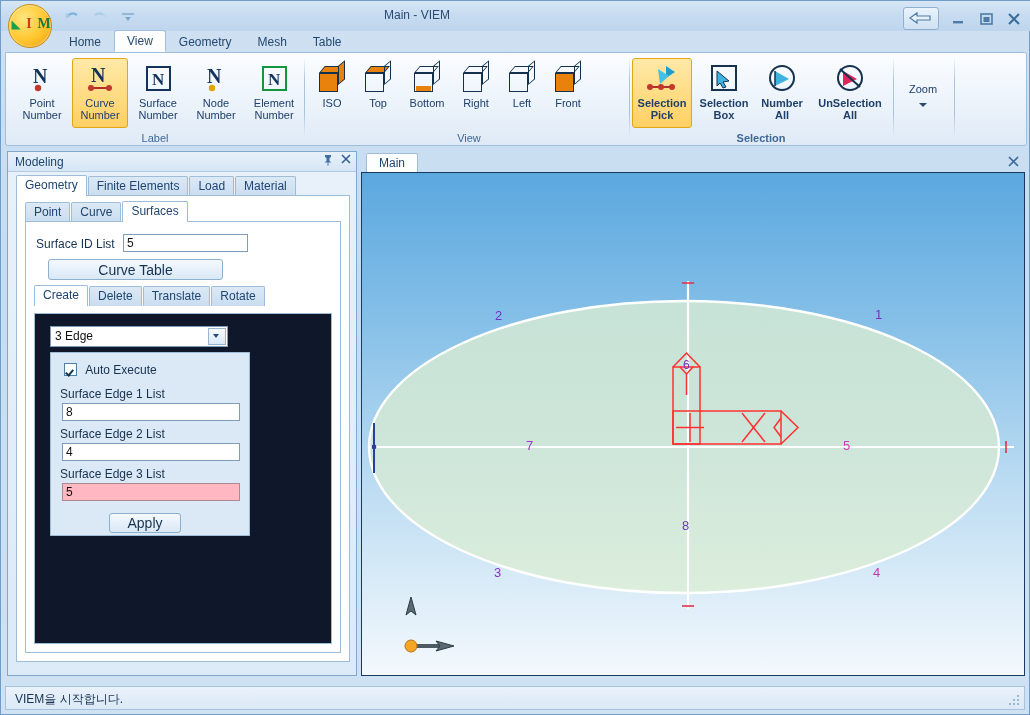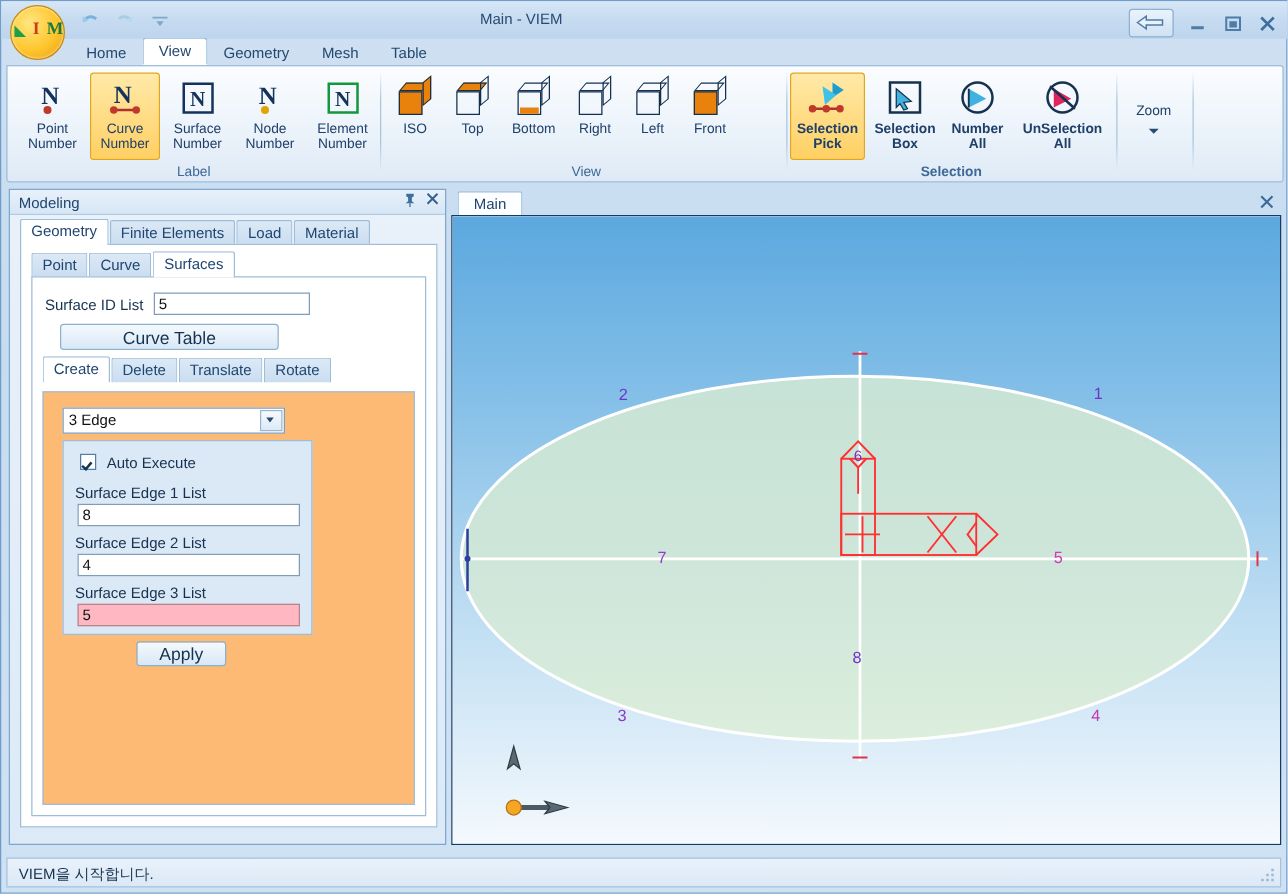--- a/index.html
+++ b/index.html
@@ -431,33 +431,33 @@
 
           <button class="btn3d" style="position:absolute;left:22px;top:37px;width:175px;height:21px;">Curve Table</button>
 
           <div class="tabrow" style="position:absolute;left:8px;top:64px;">
             <div class="tb active">Create</div>
             <div class="tb">Delete</div>
             <div class="tb">Translate</div>
             <div class="tb">Rotate</div>
           </div>
 
-          <div class="tabpanel" style="position:absolute;left:8px;top:91px;right:8px;bottom:8px;background:#fdba74;">
+          <div class="tabpanel" style="position:absolute;left:8px;top:91px;right:8px;bottom:8px;background:#0f172a;">
 
             <div style="position:absolute;left:15px;top:12px;width:176px;height:19px;border:1px solid #7f9db9;background:#fff;">
               <span style="position:absolute;left:4px;top:2px;font-size:12px;color:#111;">3 Edge</span>
               <span style="position:absolute;right:1px;top:1px;width:16px;height:15px;border:1px solid #9ab6cf;
                      background:linear-gradient(180deg,#f7fbff,#dbe9f7);">
                 <svg width="14" height="13" viewBox="0 0 14 13">
                     <path d="M4 5 L10 5 L7 9 Z" fill="#2a4a73"></path>
                   </svg>
               </span>
             </div>
 
-            <div class="grpbox" style="position:absolute;left:15px;top:38px;width:200px;height:156px;">
+            <div class="grpbox" style="position:absolute;left:15px;top:38px;width:200px;height:184px;">
 
               <div style="position:absolute;left:13px;top:10px;">
                 <span class="chk"></span>
                 <span class="lbl-inline" style="margin-left:5px;">Auto Execute</span>
               </div>
 
               <div class="lbl-inline" style="position:absolute;left:9px;top:34px;">Surface Edge 1 List</div>
               <input class="txt" style="position: absolute; left: 11px; top: 50px; width: 178px;" value="8">
 
               <div class="lbl-inline" style="position:absolute;left:9px;top:74px;">Surface Edge 2 List</div>

